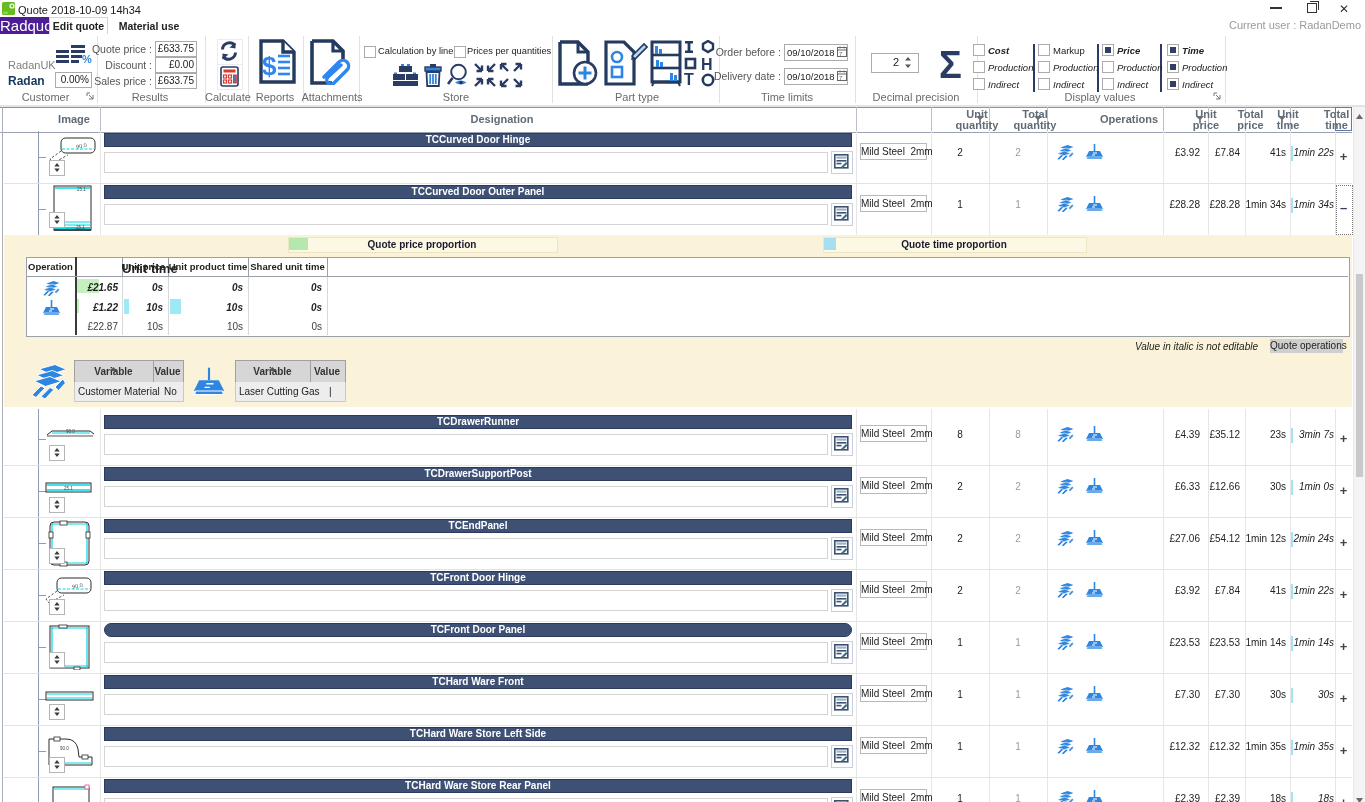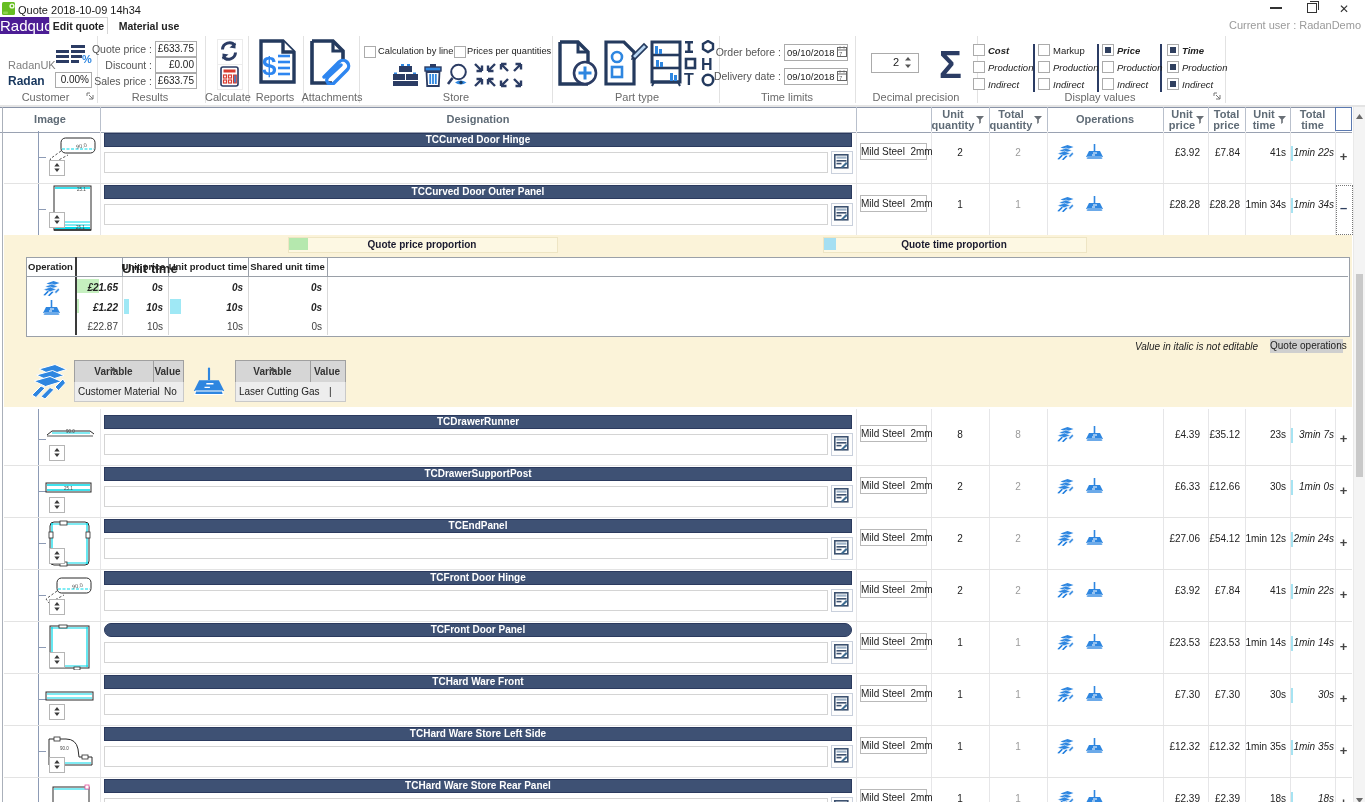--- a/index.html
+++ b/index.html
@@ -1,21 +1,21 @@
 <!DOCTYPE html>
 <html><head><meta charset="utf-8"><style>
 html,body{margin:0;padding:0;width:1365px;height:802px;overflow:hidden;background:#fff;
 font-family:"Liberation Sans",sans-serif;font-size:11px;color:#222;}
 .abs{position:absolute;}
 .b{font-weight:bold;}
 .i{font-style:italic;}
 .g{color:#9b9b9b;}
 .ctr{text-align:center;}
 .rt{text-align:right;}
-.hdr{color:#5f6b76;font-weight:bold;line-height:11px;}
+.hdr{color:#5f6b76;font-weight:bold;line-height:11px;padding-left:24px;}
 .glabel{color:#6a6a6a;font-size:11px;text-align:center;}
 .vsep{width:1px;background:#e2e2e2;top:36px;height:67px;}
 .box{border:1px solid #ababab;background:#fff;}
 .desigbar{background:#3e5174;border:1px solid #2b3a5e;color:#fff;font-weight:bold;text-align:center;line-height:12px;font-size:10px;}
 .inp{border:1px solid #d4d4d4;background:#fff;}
 .rowline{height:1px;background:#e3e3e3;left:4px;width:1348px;}
 .colline{width:1px;background:#e6e6e8;}
 .mat{border:1px solid #b9b9b9;background:#fff;text-align:center;line-height:18px;}
 .cell{line-height:14px;font-size:11px;}
 .treeline{width:1px;background:#8d9bb5;}

